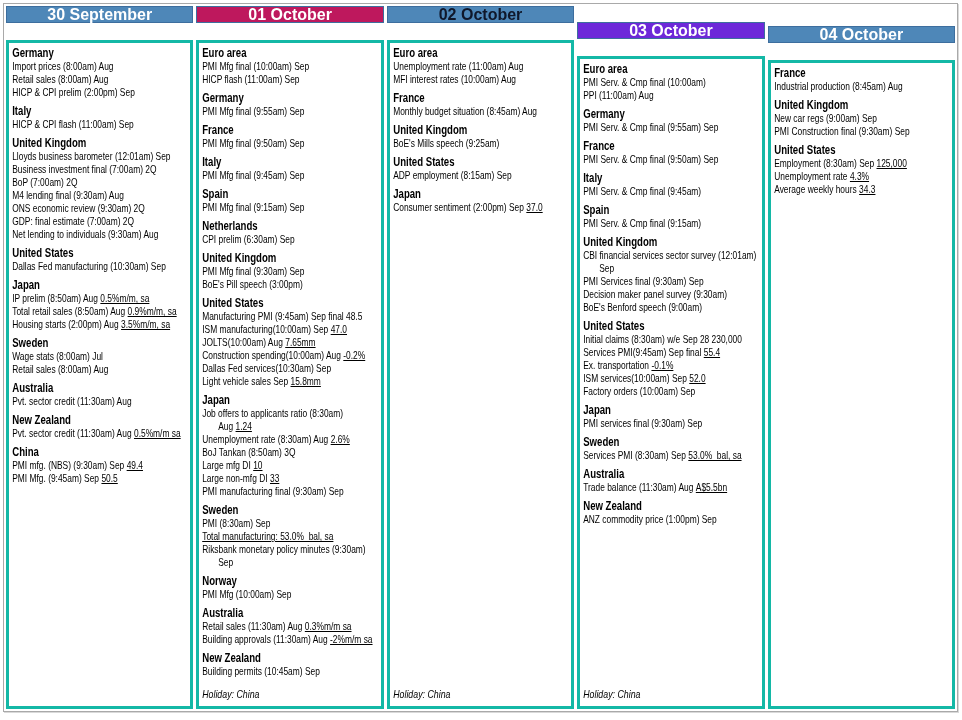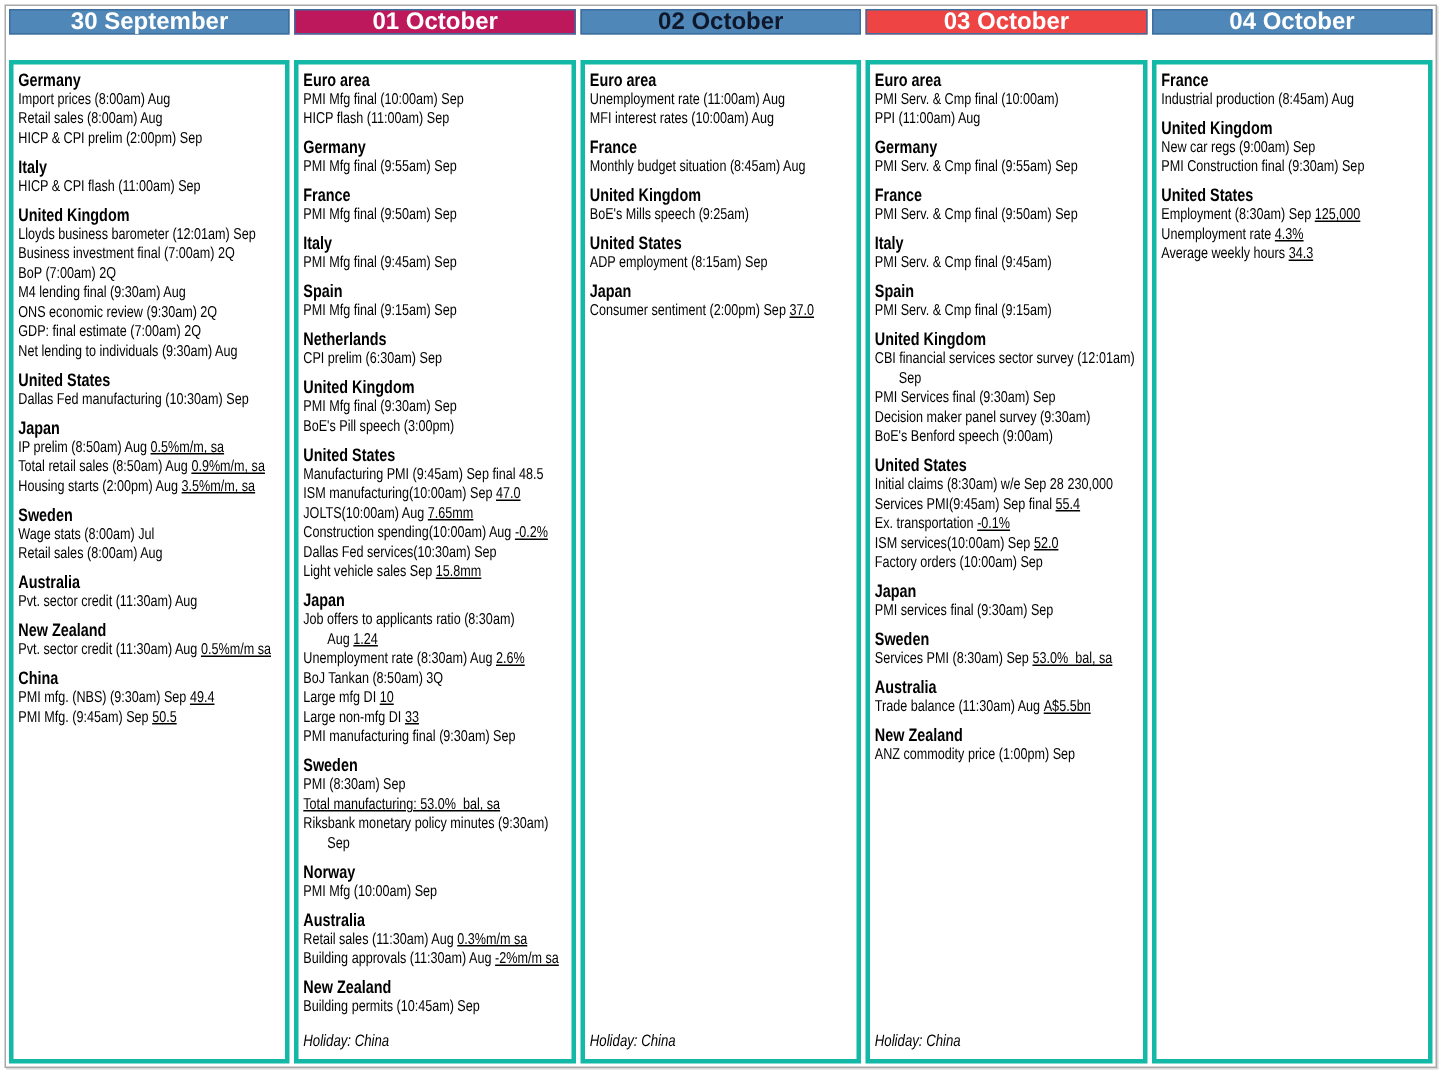--- a/index.html
+++ b/index.html
@@ -247,21 +247,21 @@
             </div>
             <div class="section">
               <div class="country">Japan</div>
               <div class="event"><span>Consumer sentiment (2:00pm) Sep</span><span class="val gap">37.0</span></div>
             </div>
             <div class="holiday">Holiday: China</div>
           </div>
         </div>
       </div>
       <div class="column">
-        <div class="col-header" style="background: #ef4444; border-color: rgb(61, 110, 158); color: rgb(255, 255, 255);">03 October</div>
+        <div class="col-header" style="background: #6d28d9; border-color: rgb(61, 110, 158); color: rgb(255, 255, 255); margin-top: 16px;">03 October</div>
         <div class="col-body">
           <div class="body-inner">
             <div class="section">
               <div class="country">Euro area</div>
               <div class="event"><span>PMI Serv. &amp; Cmp final (10:00am)</span></div>
               <div class="event"><span>PPI (11:00am) Aug</span></div>
             </div>
             <div class="section">
               <div class="country">Germany</div>
               <div class="event"><span>PMI Serv. &amp; Cmp final (9:55am) Sep</span></div>
@@ -307,21 +307,21 @@
             </div>
             <div class="section">
               <div class="country">New Zealand</div>
               <div class="event"><span>ANZ commodity price (1:00pm) Sep</span></div>
             </div>
             <div class="holiday">Holiday: China</div>
           </div>
         </div>
       </div>
       <div class="column">
-        <div class="col-header" style="background: rgb(78, 135, 184); border-color: rgb(61, 110, 158); color: rgb(255, 255, 255);">04 October</div>
+        <div class="col-header" style="background: rgb(78, 135, 184); border-color: rgb(61, 110, 158); color: rgb(255, 255, 255); margin-top: 20px;">04 October</div>
         <div class="col-body">
           <div class="body-inner">
             <div class="section">
               <div class="country">France</div>
               <div class="event"><span>Industrial production (8:45am) Aug</span></div>
             </div>
             <div class="section">
               <div class="country">United Kingdom</div>
               <div class="event"><span>New car regs (9:00am) Sep</span></div>
               <div class="event"><span>PMI Construction final (9:30am) Sep</span></div>

